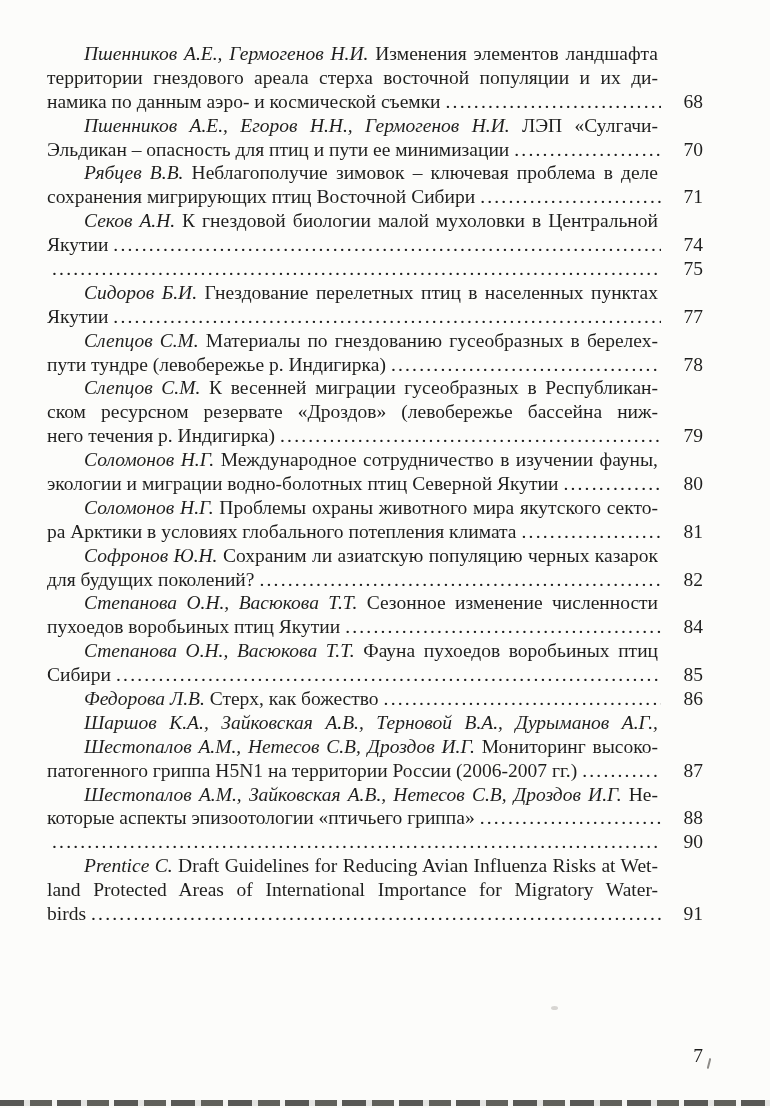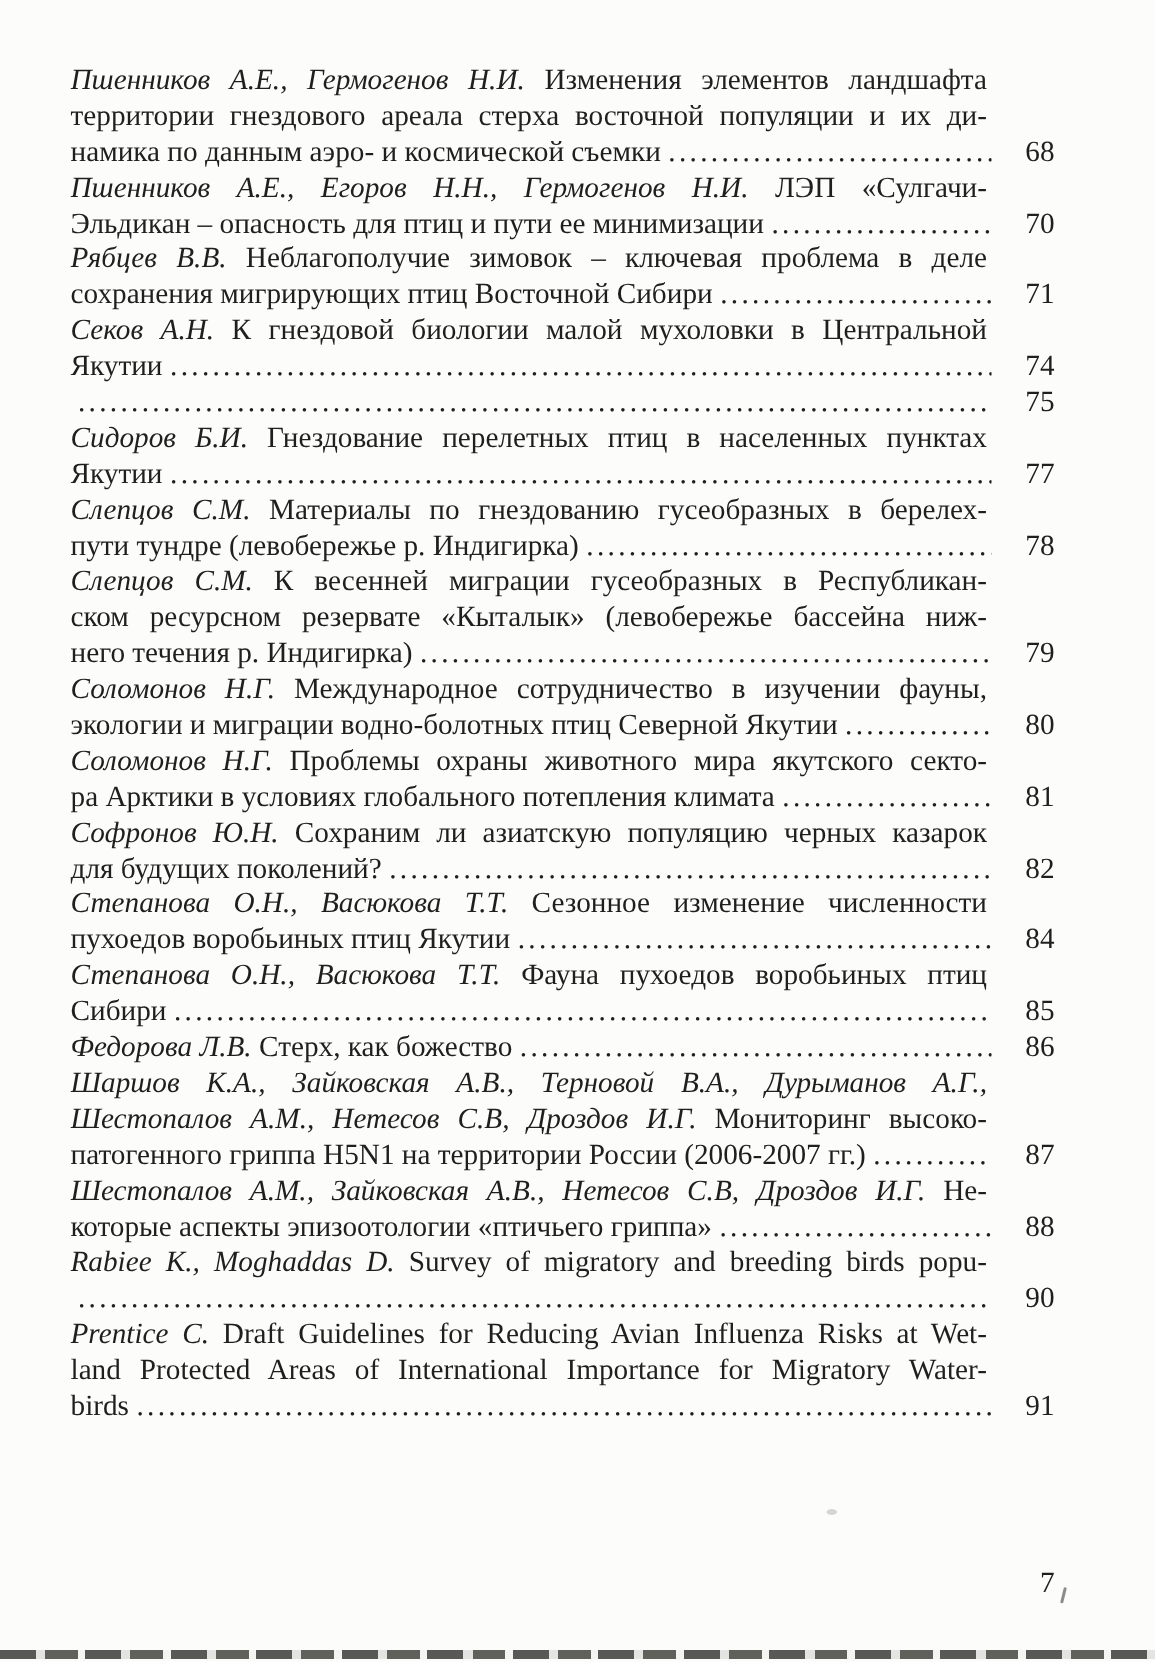--- a/index.html
+++ b/index.html
@@ -21,37 +21,37 @@
     line-height: 23.9px;
   }
   .entry { margin: 0; }
   .line { height: 23.9px; overflow: hidden; }
   .line.justify {
     text-align: justify;
     text-align-last: justify;
     padding-right: 45px;
   }
   .line.plain { text-align: left; padding-right: 45px; }
-  .line.leader { display: flex; align-items: center; }
+  .line.leader { display: flex; align-items: flex-end; }
   .line.leader .txt { flex: 0 0 auto; white-space: nowrap; }
   .dots {
     flex: 1 1 auto;
     overflow: hidden;
     white-space: nowrap;
     letter-spacing: 2.2px;
     margin-left: 5px;
     margin-right: 4px;
   }
   .num {
     flex: 0 0 auto;
     min-width: 28px;
     text-align: right;
     padding-left: 10px;
   }
-  em { font-style: italic; }
+  em { font-style: italic; margin-left: 37px; }
   .folio {
     position: absolute;
     top: 1044px;
     right: 67px;
     font-size: 19.5px;
     line-height: 24px;
   }
   .scan-strip {
     position: absolute;
     left: 0;
@@ -136,21 +136,21 @@
       <div class="entry">
         <div class="line justify"><span class="txt"><em>Слепцов С.М.</em><span> Материалы по гнездованию гусеобразных в берелех-</span></span></div>
         <div class="line leader">
           <span class="txt"><span>пути тундре (левобережье р. Индигирка)</span></span>
           <span class="dots">................................................................................................................................................................</span>
           <span class="num">78</span>
         </div>
       </div>
       <div class="entry">
         <div class="line justify"><span class="txt"><em>Слепцов С.М.</em><span> К весенней миграции гусеобразных в Республикан-</span></span></div>
-        <div class="line justify"><span class="txt"><span>ском ресурсном резервате «Кыталык» (левобережье бассейна ниж-</span></span></div>
+        <div class="line justify"><span class="txt"><span>ском ресурсном резервате «Дроздов» (левобережье бассейна ниж-</span></span></div>
         <div class="line leader">
           <span class="txt"><span>него течения р. Индигирка)</span></span>
           <span class="dots">................................................................................................................................................................</span>
           <span class="num">79</span>
         </div>
       </div>
       <div class="entry">
         <div class="line justify"><span class="txt"><em>Соломонов Н.Г.</em><span> Международное сотрудничество в изучении фауны,</span></span></div>
         <div class="line leader">
           <span class="txt"><span>экологии и миграции водно-болотных птиц Северной Якутии</span></span>
@@ -208,21 +208,20 @@
       </div>
       <div class="entry">
         <div class="line justify"><span class="txt"><em>Шестопалов А.М., Зайковская А.В., Нетесов С.В, Дроздов И.Г.</em><span> Не-</span></span></div>
         <div class="line leader">
           <span class="txt"><span>которые аспекты эпизоотологии «птичьего гриппа»</span></span>
           <span class="dots">................................................................................................................................................................</span>
           <span class="num">88</span>
         </div>
       </div>
       <div class="entry">
-        <div class="line justify"><span class="txt"><em>Rabiee K., Moghaddas D.</em><span> Survey of migratory and breeding birds popu-</span></span></div>
         <div class="line leader">
           <span class="dots">................................................................................................................................................................</span>
           <span class="num">90</span>
         </div>
       </div>
       <div class="entry">
         <div class="line justify"><span class="txt"><em>Prentice C.</em><span> Draft Guidelines for Reducing Avian Influenza Risks at Wet-</span></span></div>
         <div class="line justify"><span class="txt"><span>land Protected Areas of International Importance for Migratory Water-</span></span></div>
         <div class="line leader">
           <span class="txt"><span>birds</span></span>

